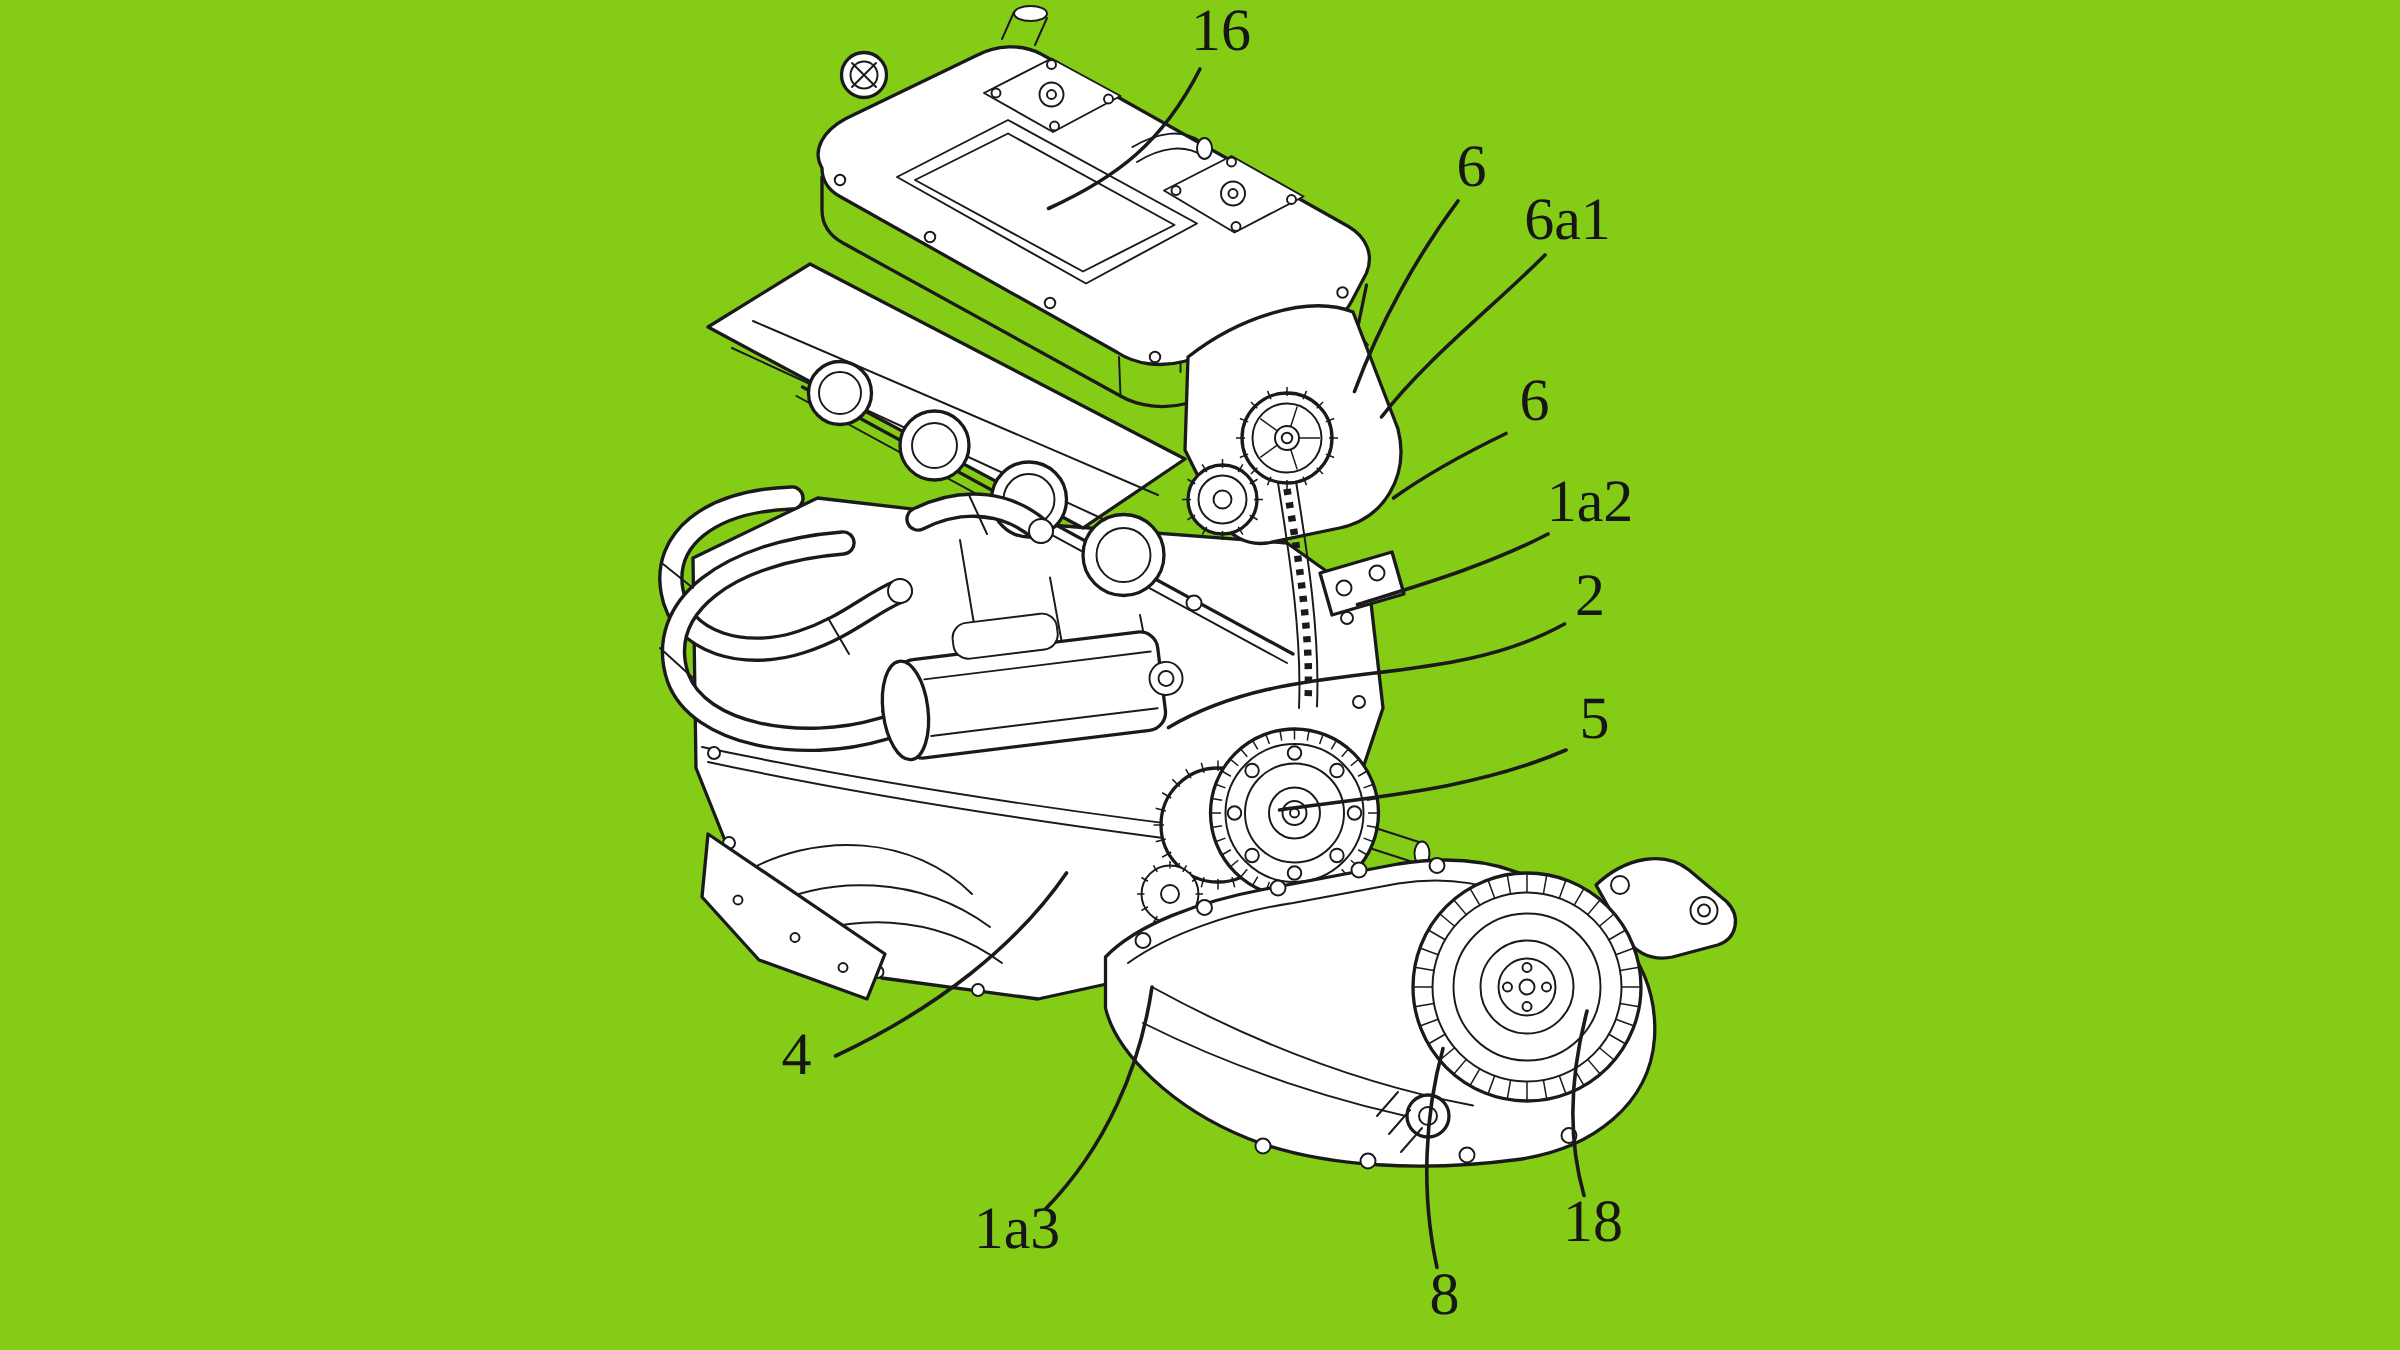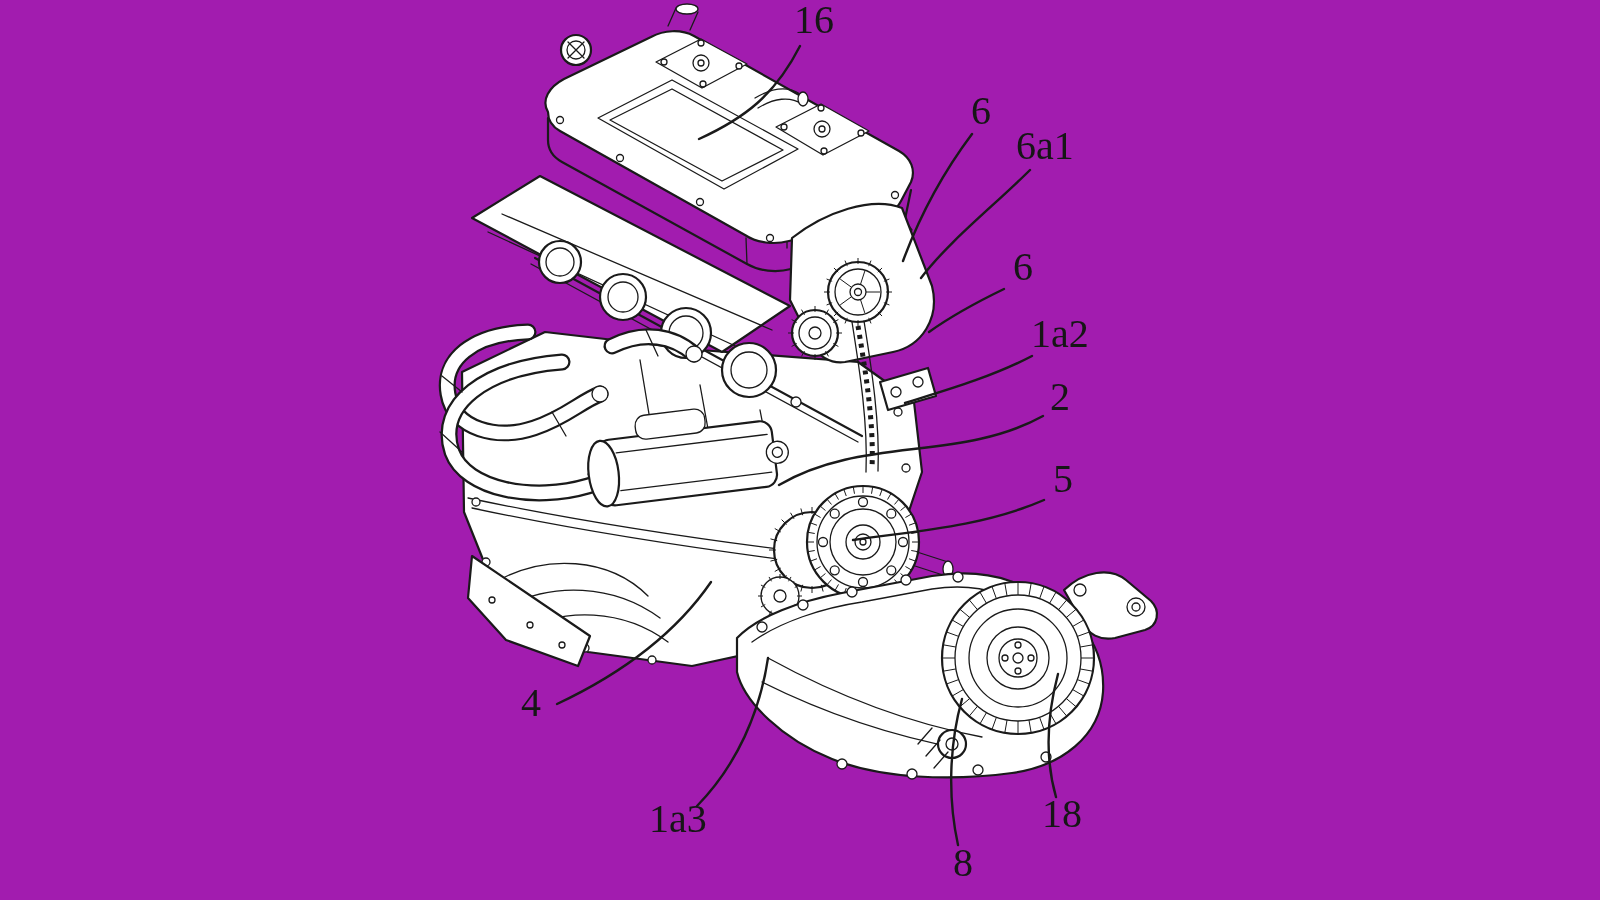--- a/index.html
+++ b/index.html
@@ -1,16 +1,16 @@
 <!DOCTYPE html>
 <html><head>
 <meta charset="utf-8">
 <style>
   html,body{margin:0;padding:0;background:#ffffff;}
-  .stage{position:relative;width:1600px;height:900px;background:#a21caf;overflow:hidden;}
+  .stage{position:relative;width:1600px;height:900px;background:#84cc16;overflow:hidden;}
   svg{display:block;width:1600px;height:900px;}
   .s2{fill:none;stroke:#1a1a1a;stroke-width:2.2;stroke-linejoin:round;stroke-linecap:round;}
   .s1{fill:none;stroke:#1a1a1a;stroke-width:1.3;stroke-linejoin:round;stroke-linecap:round;}
   .w2{fill:#ffffff;stroke:#1a1a1a;stroke-width:2.2;stroke-linejoin:round;}
   .w1{fill:#ffffff;stroke:#1a1a1a;stroke-width:1.3;stroke-linejoin:round;}
   .tick{stroke:#1a1a1a;stroke-width:1;}
   .tube-out{fill:none;stroke:#1a1a1a;stroke-width:17;stroke-linecap:round;}
   .tube-in{fill:none;stroke:#ffffff;stroke-width:12.5;stroke-linecap:round;}
   .chain{fill:none;stroke:#1a1a1a;stroke-width:5;stroke-dasharray:4 5;}
   .leader{fill:none;stroke:#1a1a1a;stroke-width:2.4;stroke-linecap:round;}

